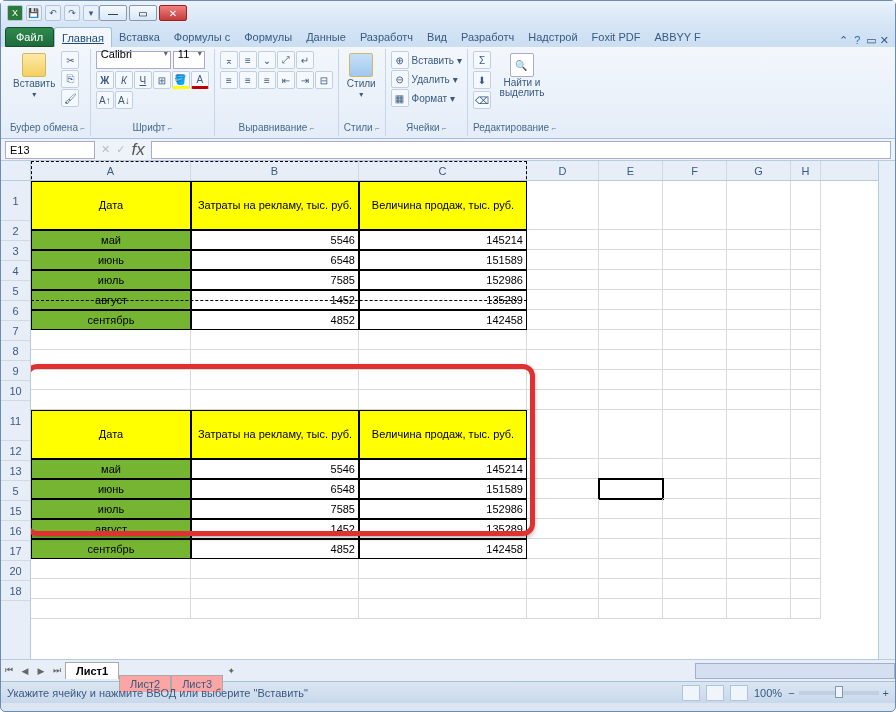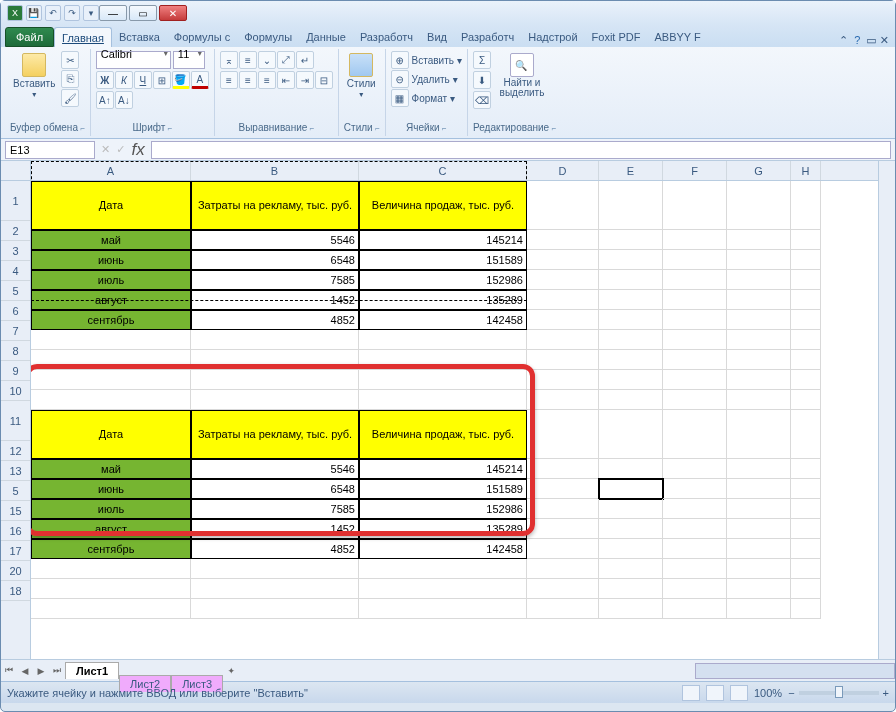--- a/index.html
+++ b/index.html
@@ -64,21 +64,21 @@
 
 .ants { border: 1.5px dashed #000; position: absolute; pointer-events: none; }
 
 
 .redbox { position: absolute; border: 5px solid #e03030; border-radius: 12px; box-shadow: 0 2px 4px rgba(0,0,0,0.3); pointer-events: none; }
 
 
 .vsb { width: 17px; background: #e8eef7; border-left: 1px solid #b8cce0; }
 .hsb-area { height: 22px; background: #e8eef7; border-top: 1px solid #b8cce0; display: flex; align-items: center; }
 .sheet-tab { font-size: 11px; padding: 2px 10px; background: #fff; border: 1px solid #aaa; border-bottom: none; }
-.sheet-tab.inactive { background: #f0abfc; color: #3a5a80; margin-top: 26px; }
+.sheet-tab.inactive { background: #fca5a5; color: #3a5a80; margin-top: 26px; }
 .navbtn { width: 16px; height: 16px; font-size: 9px; color: #666; display: flex; align-items: center; justify-content: center; }
 
 
 .status { height: 22px; background: linear-gradient(#dce6f1,#c8d8ec); border-top: 1px solid #a5c0de; display: flex; align-items: center; padding: 0 6px; font-size: 11px; color: #3a5a80; gap: 6px; }
 .status .spacer { flex: 1; }
 .status .viewbtn { width: 18px; height: 16px; border: 1px solid #b0c4de; background: #f0f5fb; }
 .status .zoom { display: flex; align-items: center; gap: 4px; }
 .status .slider { width: 80px; height: 4px; background: #c0d0e0; position: relative; }
 .status .slider .thumb { width: 8px; height: 12px; background: #f0f5fb; border: 1px solid #7a9aba; position: absolute; left: 36px; top: -5px; }
 </style>

